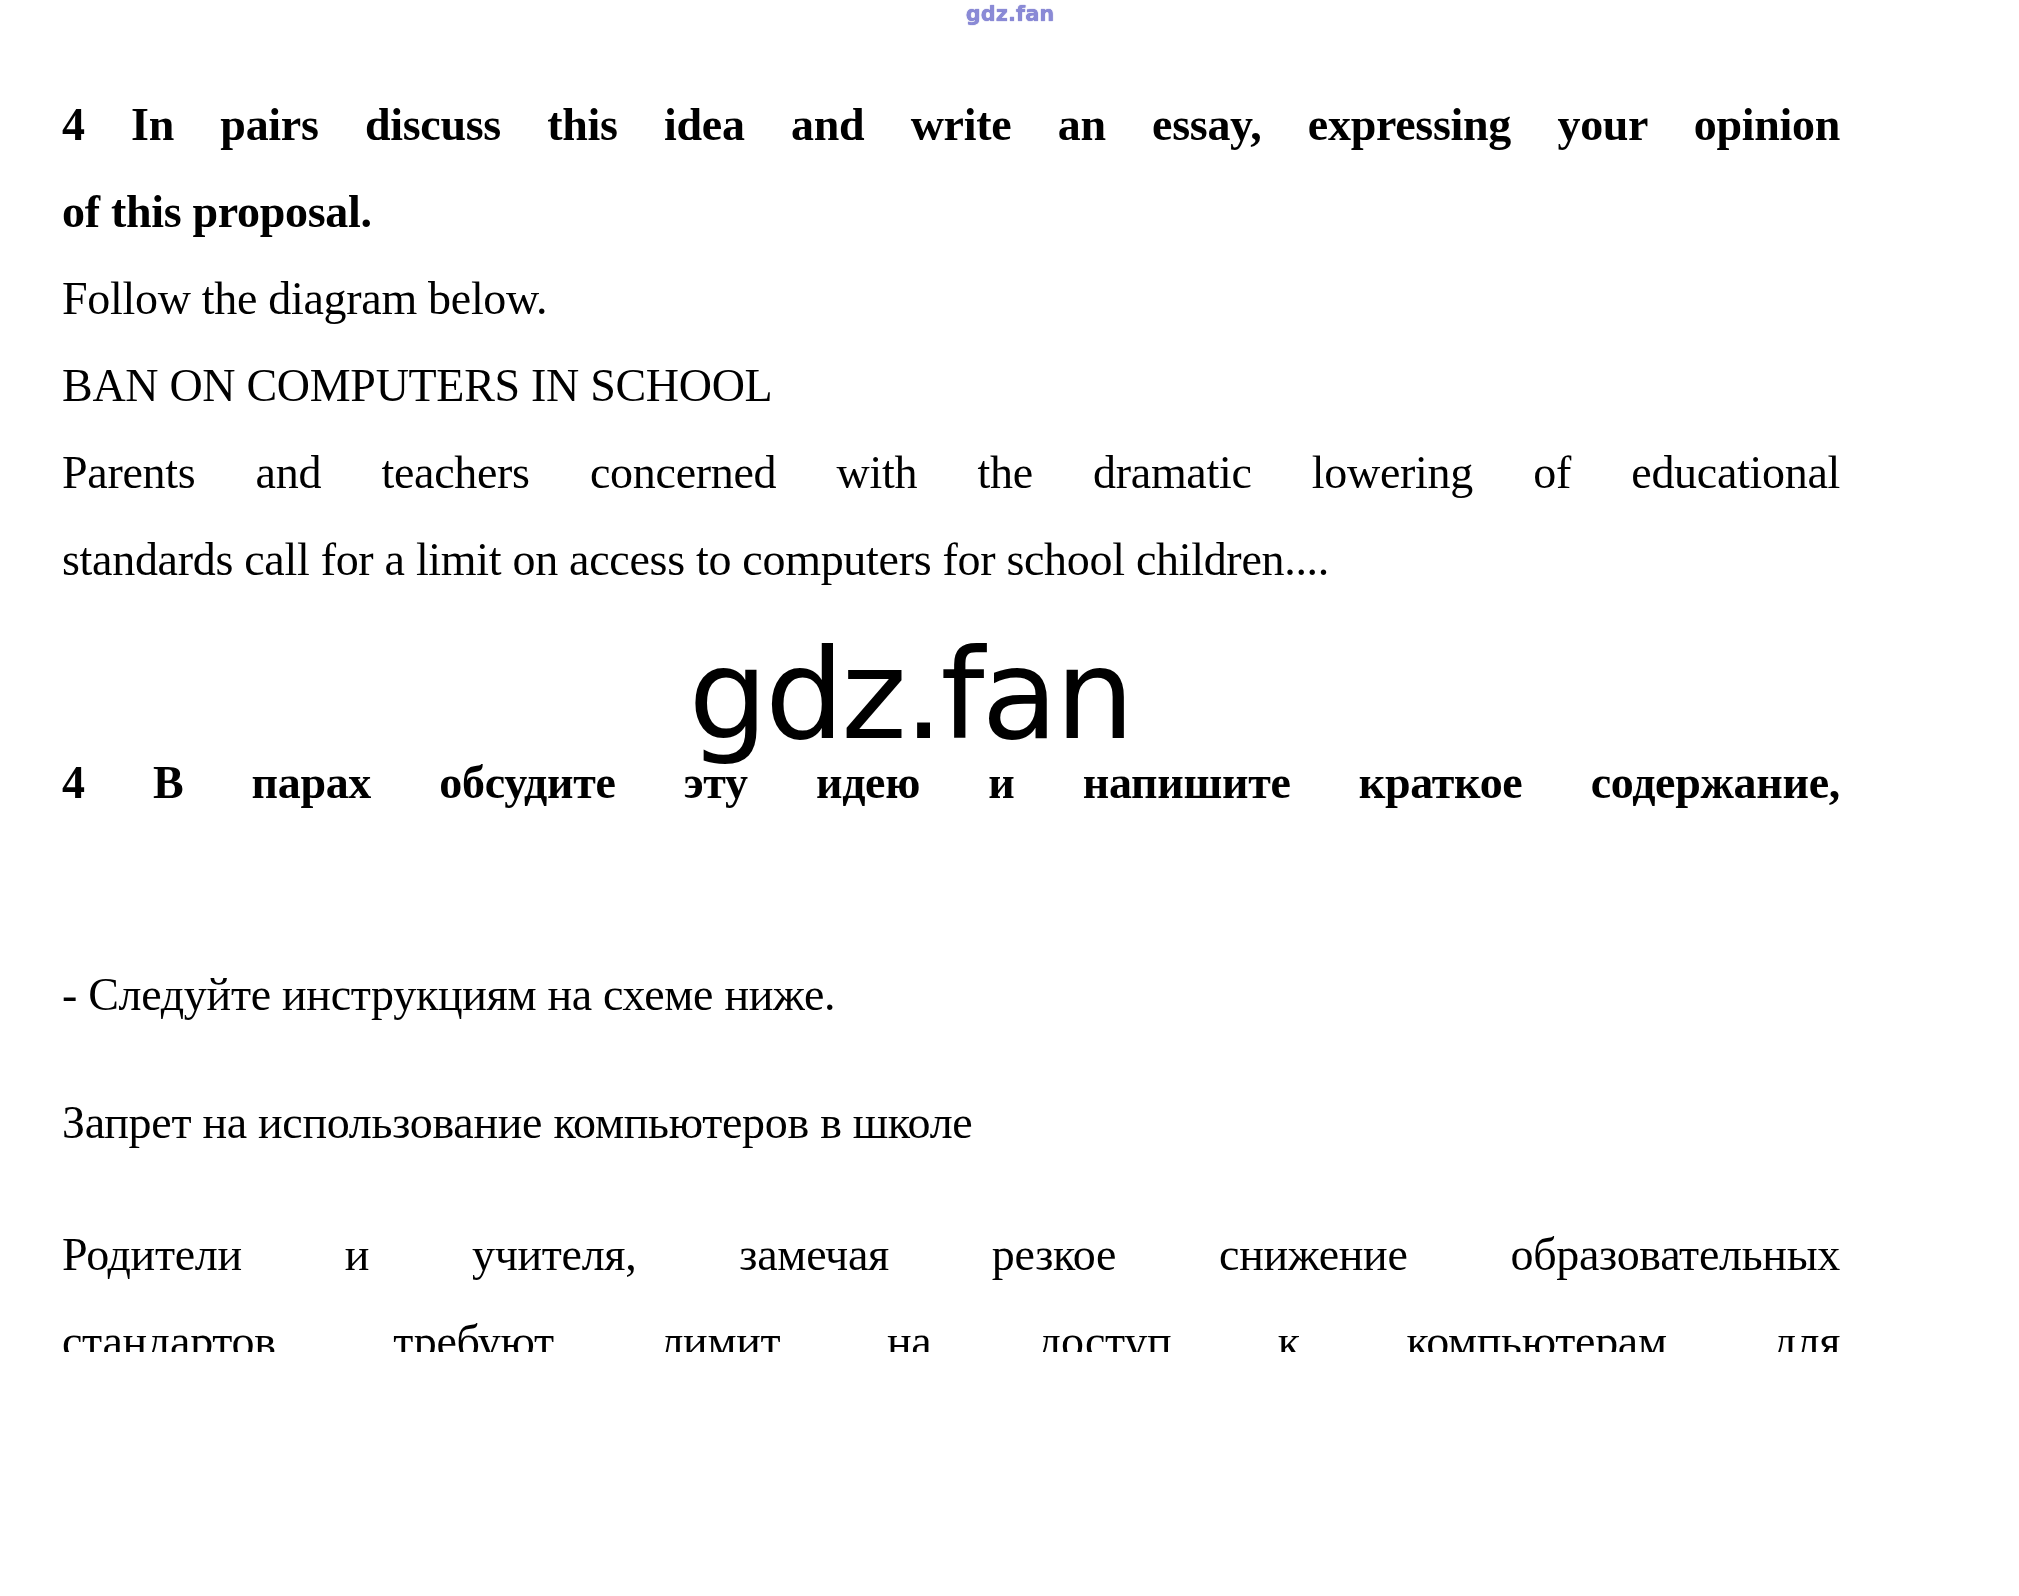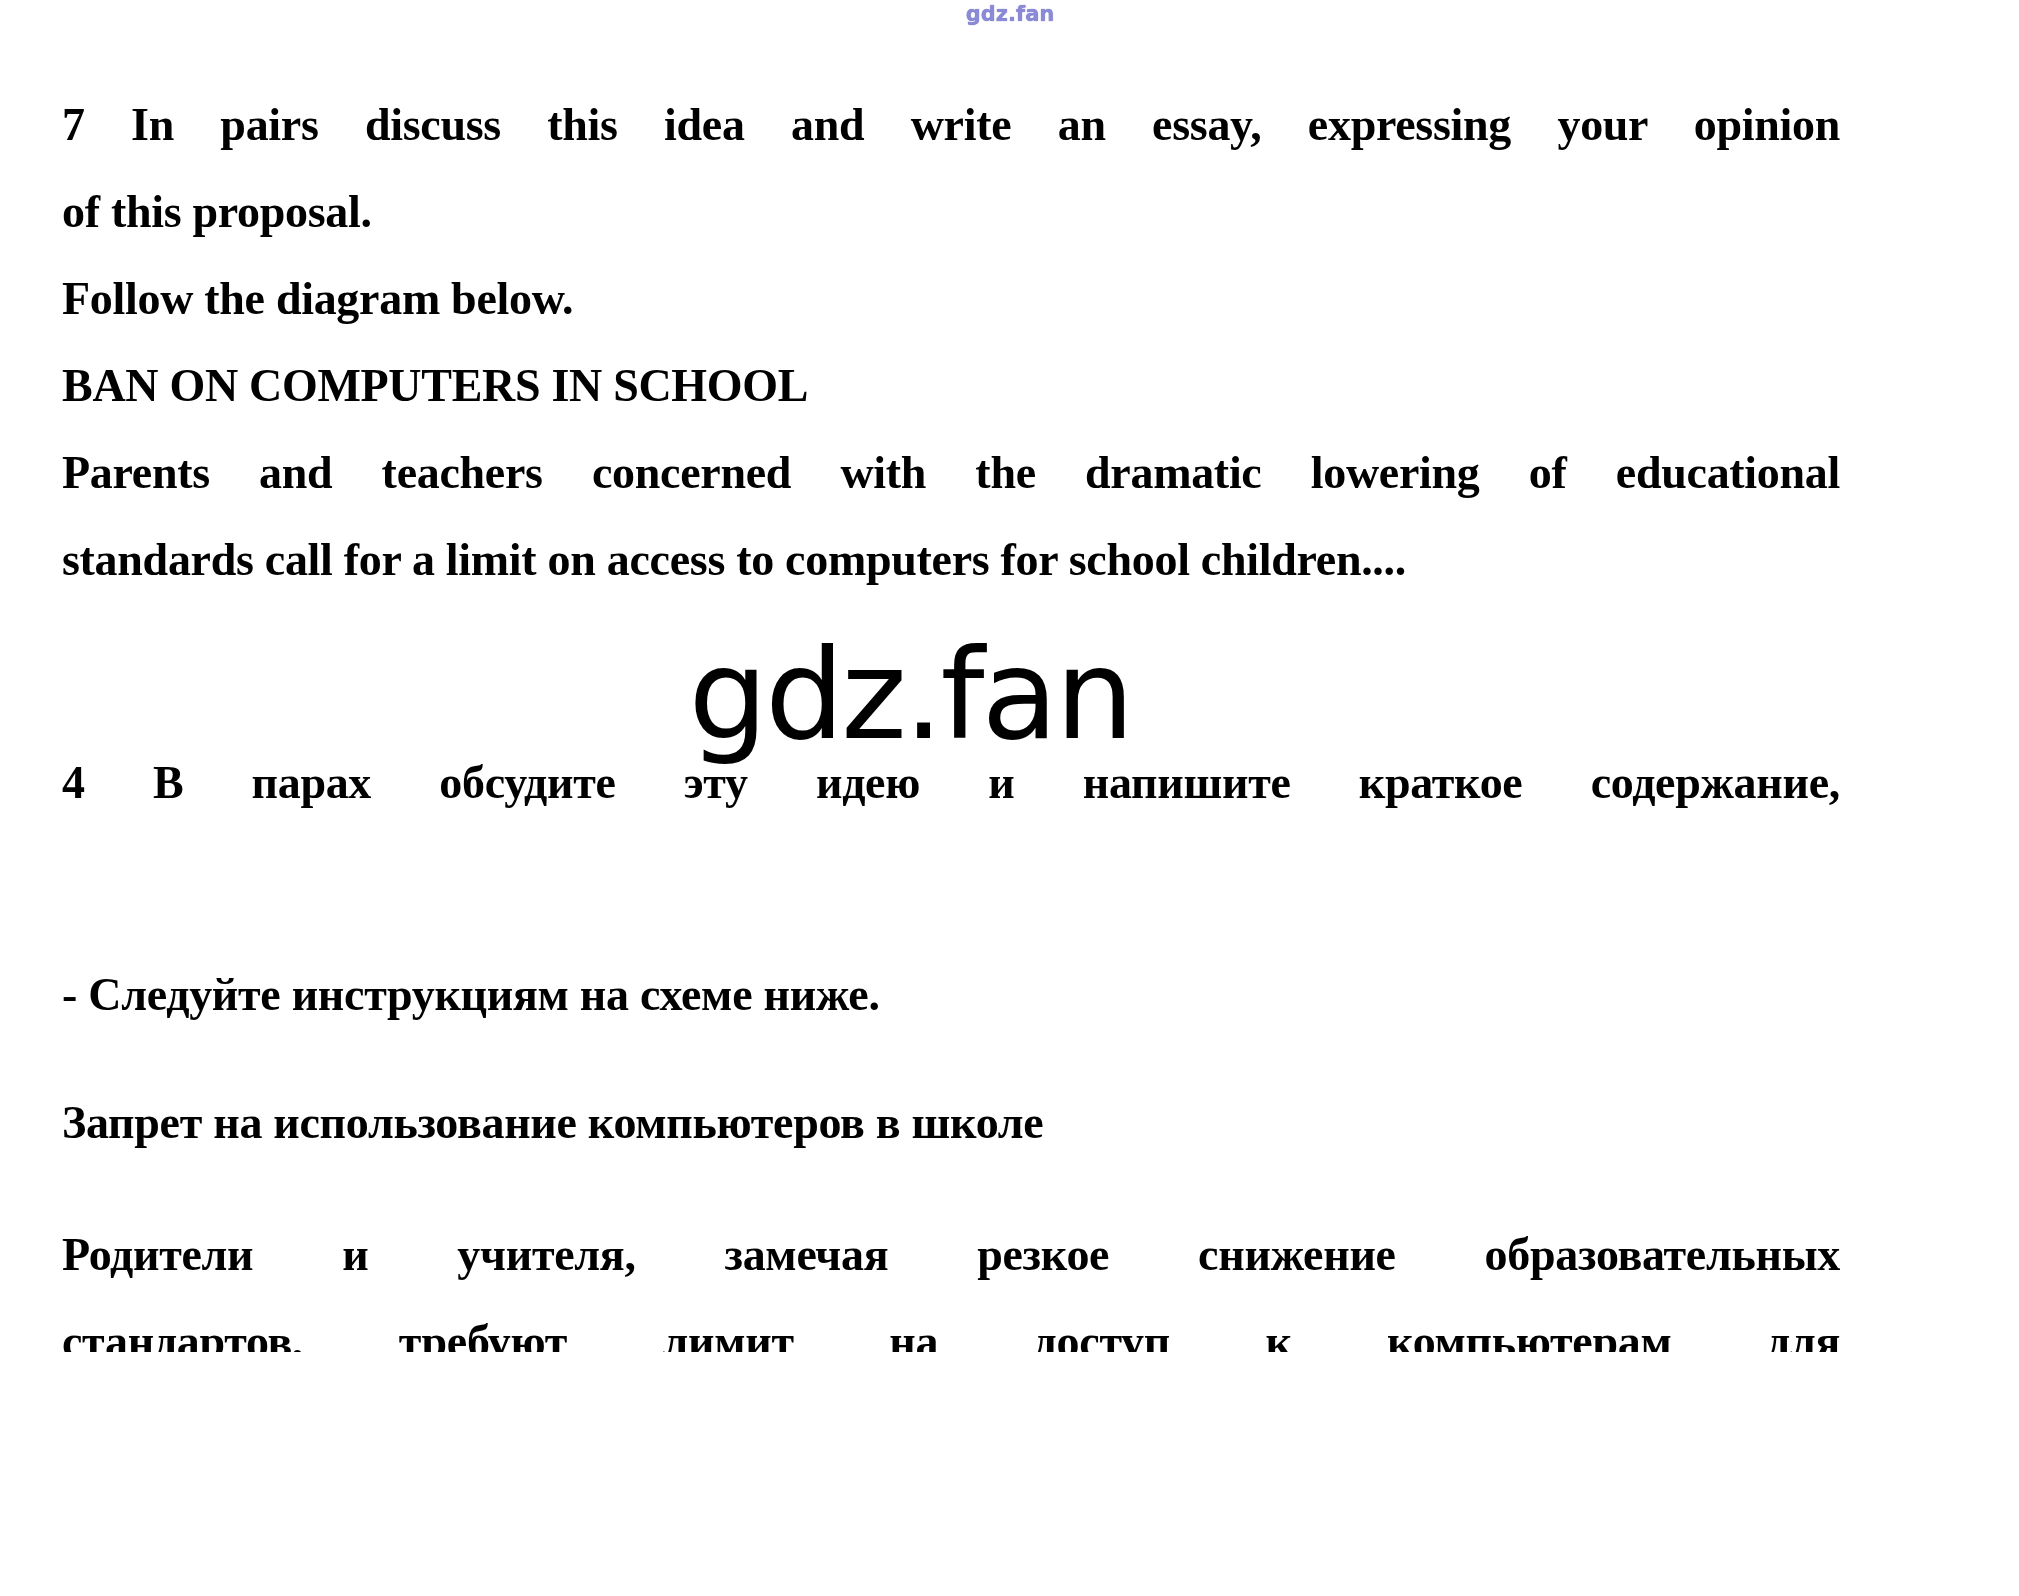--- a/index.html
+++ b/index.html
@@ -26,21 +26,20 @@
   }
   .line {
     position: absolute;
     left: 62px;
     width: 1778px;
     height: 87px;
     line-height: 87px;
     font-size: 46px;
     white-space: normal;
     letter-spacing: -0.3px;
-    font-weight: bold;
   }
   .bold { font-weight: bold; }
   .jfull { text-align: justify; text-align-last: justify; }
   .wm-center {
     position: absolute;
     top: 622px;
     left: 910px;
     transform: translateX(-50%);
     font-family: "DejaVu Sans", sans-serif;
     font-size: 125px;
@@ -60,21 +59,21 @@
     white-space: nowrap;
   }
 </style>
 </head>
 <body>
 
 <div class="page">
 
   <div class="wm-top">gdz.fan</div>
 
-  <div class="line bold jfull" style="top:81px">7 In pairs discuss this idea and write an essay, expressing your opinion</div>
+  <div class="line bold jfull" style="top:81px">4 In pairs discuss this idea and write an essay, expressing your opinion</div>
   <div class="line bold" style="top:168px">of this proposal.</div>
 
   <div class="line" style="top:255px">Follow the diagram below.</div>
 
   <div class="line" style="top:342px">BAN ON COMPUTERS IN SCHOOL</div>
 
   <div class="line jfull" style="top:429px">Parents and teachers concerned with the dramatic lowering of educational</div>
   <div class="line" style="top:516px">standards call for a limit on access to computers for school children....</div>
 
   <div class="wm-center">gdz.fan</div>

